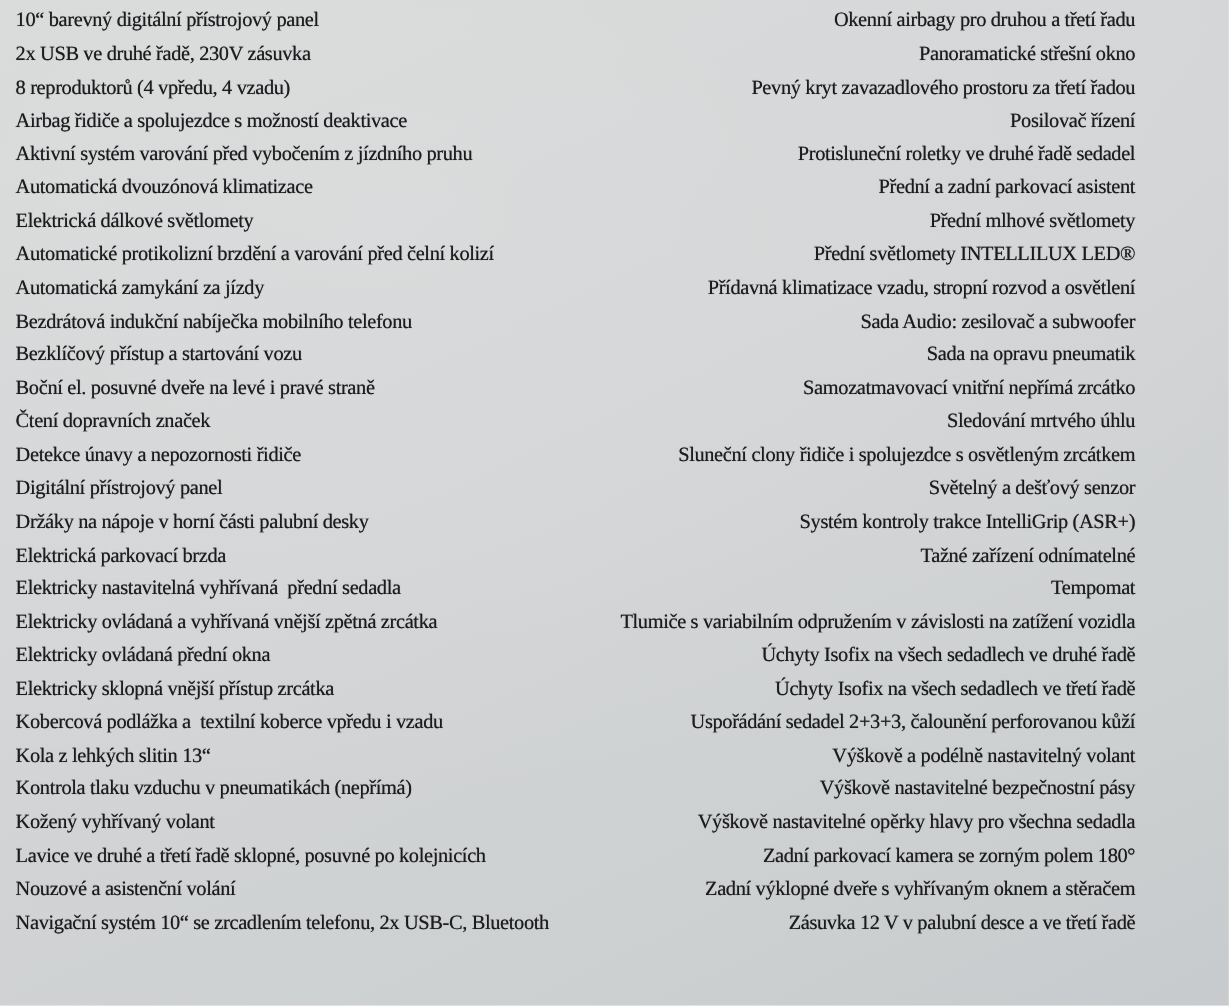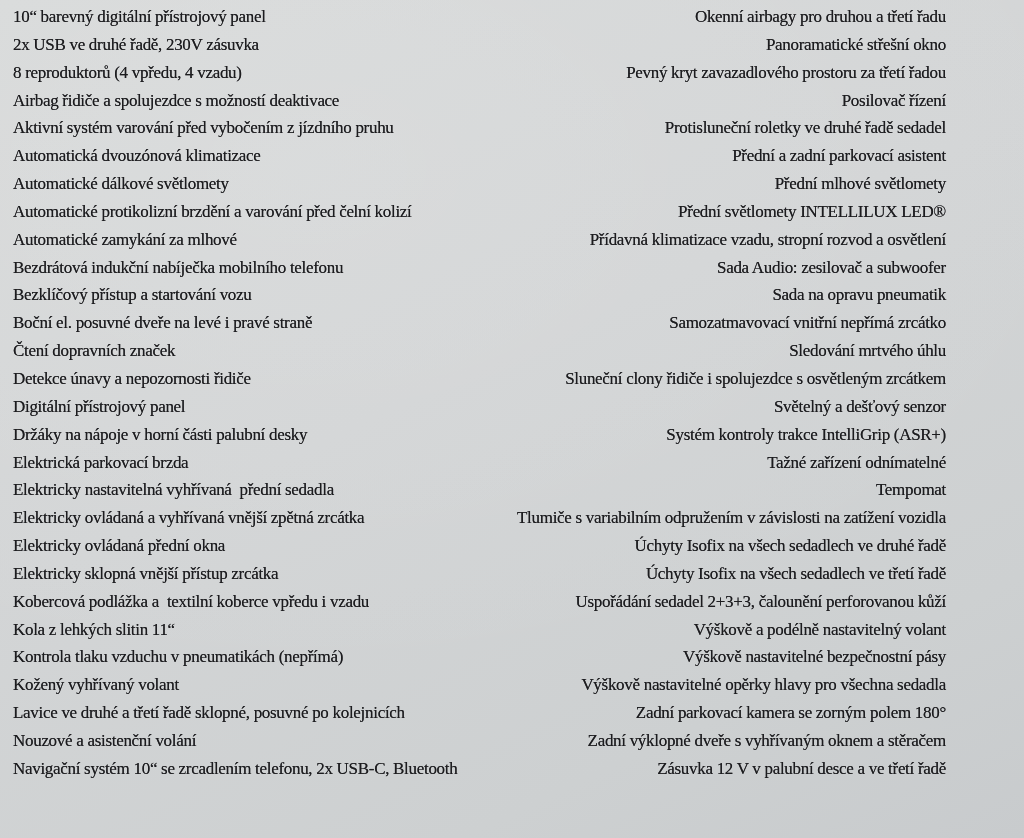--- a/index.html
+++ b/index.html
@@ -37,37 +37,37 @@
 
 <div class="page">
 
   <div class="col col-left">
     <div class="row">10“ barevný digitální přístrojový panel</div>
     <div class="row">2x USB ve druhé řadě, 230V zásuvka</div>
     <div class="row">8 reproduktorů (4 vpředu, 4 vzadu)</div>
     <div class="row">Airbag řidiče a spolujezdce s možností deaktivace</div>
     <div class="row">Aktivní systém varování před vybočením z jízdního pruhu</div>
     <div class="row">Automatická dvouzónová klimatizace</div>
-    <div class="row">Automatické dálkové světlomety</div>
+    <div class="row">Elektrická dálkové světlomety</div>
     <div class="row">Automatické protikolizní brzdění a varování před čelní kolizí</div>
-    <div class="row">Automatické zamykání za mlhové</div>
+    <div class="row">Automatická zamykání za jízdy</div>
     <div class="row">Bezdrátová indukční nabíječka mobilního telefonu</div>
     <div class="row">Bezklíčový přístup a startování vozu</div>
     <div class="row">Boční el. posuvné dveře na levé i pravé straně</div>
     <div class="row">Čtení dopravních značek</div>
     <div class="row">Detekce únavy a nepozornosti řidiče</div>
     <div class="row">Digitální přístrojový panel</div>
     <div class="row">Držáky na nápoje v horní části palubní desky</div>
     <div class="row">Elektrická parkovací brzda</div>
     <div class="row">Elektricky nastavitelná vyhřívaná  přední sedadla</div>
     <div class="row">Elektricky ovládaná a vyhřívaná vnější zpětná zrcátka</div>
     <div class="row">Elektricky ovládaná přední okna</div>
     <div class="row">Elektricky sklopná vnější přístup zrcátka</div>
     <div class="row">Kobercová podlážka a  textilní koberce vpředu i vzadu</div>
-    <div class="row">Kola z lehkých slitin 11“</div>
+    <div class="row">Kola z lehkých slitin 13“</div>
     <div class="row">Kontrola tlaku vzduchu v pneumatikách (nepřímá)</div>
     <div class="row">Kožený vyhřívaný volant</div>
     <div class="row">Lavice ve druhé a třetí řadě sklopné, posuvné po kolejnicích</div>
     <div class="row">Nouzové a asistenční volání</div>
     <div class="row">Navigační systém 10“ se zrcadlením telefonu, 2x USB-C, Bluetooth</div>
   </div>
 
   <div class="col col-right">
     <div class="row">Okenní airbagy pro druhou a třetí řadu</div>
     <div class="row">Panoramatické střešní okno</div>

